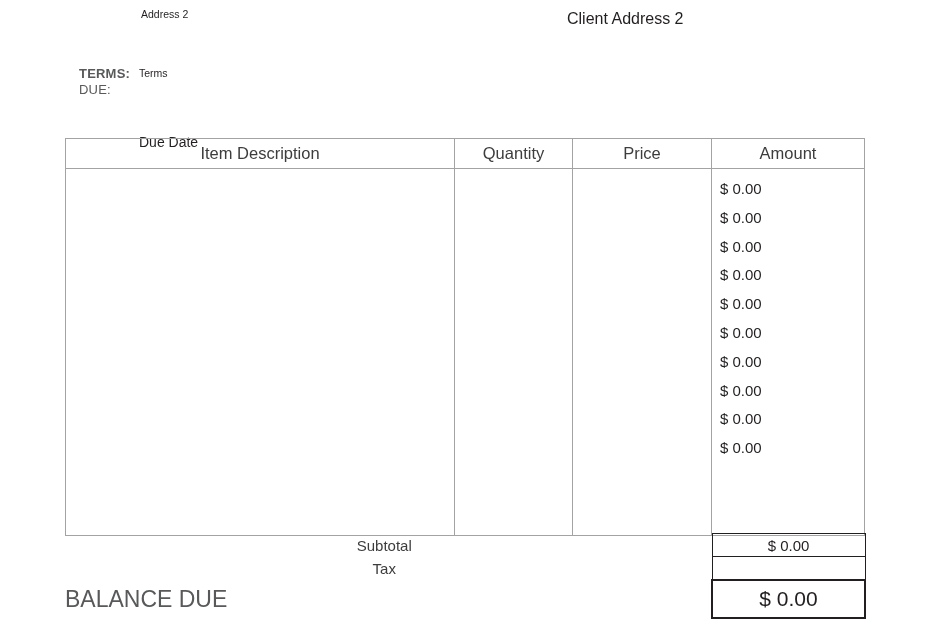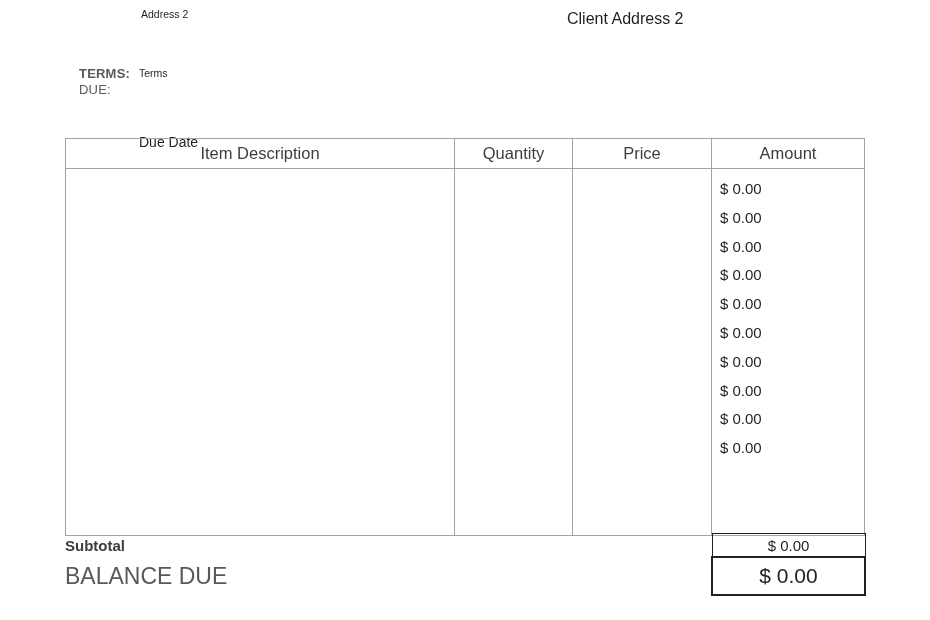--- a/index.html
+++ b/index.html
@@ -106,27 +106,26 @@
     left: 65px;
     top: 533px;
     width: 800px;
     border-collapse: collapse;
     table-layout: fixed;
   }
   #totals td {
     padding: 0;
   }
   .tot-label {
-    text-align: left;
+    text-align: center;
     padding-right: 8px !important;
     font-size: 15px;
     color: #3d3d3d;
     border: none;
     height: 22px;
-    font-weight: bold;
   }
   .tot-value {
     border: 1px solid #231f20;
     text-align: center;
     font-size: 15px;
     color: #231f20;
     height: 22px;
   }
   .tot-spacer { width: 647px; border: none; }
   .tot-valcol { width: 153px; }
@@ -198,17 +197,21 @@
   <colgroup>
       <col class="tot-spacer">
       <col class="tot-valcol">
     </colgroup>
   <tbody>
     <tr>
       <td class="tot-label">Subtotal</td>
       <td class="tot-value">$ 0.00</td>
     </tr>
     <tr>
+      <td class="tot-label">Tax</td>
+      <td class="tot-value"></td>
+    </tr>
+    <tr>
       <td class="balance-label">BALANCE DUE</td>
       <td class="balance-value">$ 0.00</td>
     </tr>
   </tbody>
 </table>
 
 </body></html>

